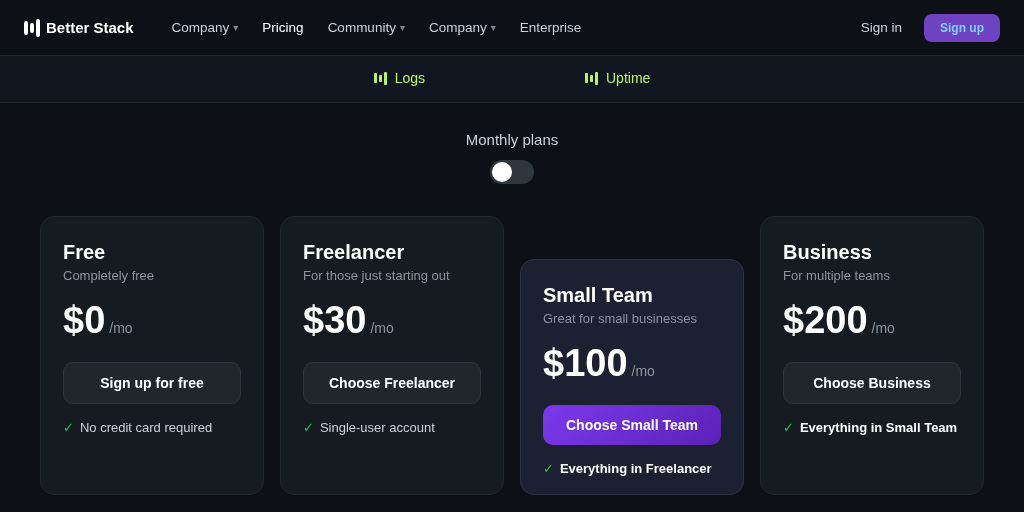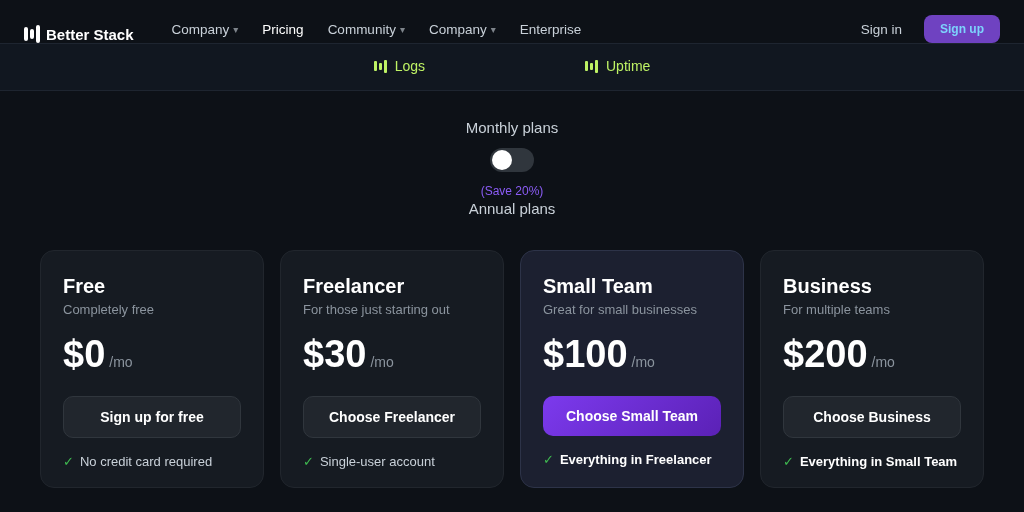--- a/index.html
+++ b/index.html
@@ -8,23 +8,23 @@
       color: #ffffff;
       font-family: -apple-system, BlinkMacSystemFont, 'Segoe UI', sans-serif;
       width: 1024px;
       height: 512px;
       overflow: hidden;
     }
 
     
     .navbar {
       display: flex;
-      align-items: flex-end;
+      align-items: center;
       padding: 0 24px;
-      height: 44px;
+      height: 56px;
       background: #0d1117;
       border-bottom: 1px solid #1e2530;
       position: relative;
       z-index: 10;
     }
     .nav-logo {
       display: flex;
       align-items: center;
       gap: 6px;
       font-weight: 700;
@@ -177,20 +177,21 @@
     }
     .pricing-card {
       background: #161b22;
       border: 1px solid #21262d;
       border-radius: 14px;
       padding: 24px 22px 18px;
     }
     .pricing-card.featured {
       background: #1c2030;
       border: 1px solid #2d3348;
+      margin-top: 43px;
     }
     .plan-name {
       font-size: 20px;
       font-weight: 700;
       color: #ffffff;
       margin-bottom: 4px;
     }
     .plan-desc {
       font-size: 13px;
       color: #8b949e;
@@ -306,24 +307,20 @@
   </div>
 </div>
 
 <div class="main">
 
   <div class="toggle-row">
     <span class="toggle-label">Monthly plans</span>
     <div class="toggle-switch">
       <div class="toggle-thumb"></div>
     </div>
-    <div>
-      <span class="save-badge">(Save 20%)</span>
-      <span class="annual-label">Annual plans</span>
-    </div>
   </div>
 
   <div class="pricing-grid">
 
     <div class="pricing-card">
       <div class="plan-name">Free</div>
       <div class="plan-desc">Completely free</div>
       <div class="plan-price">
         <span class="price-amount">$0</span>
         <span class="price-mo">/mo</span>

